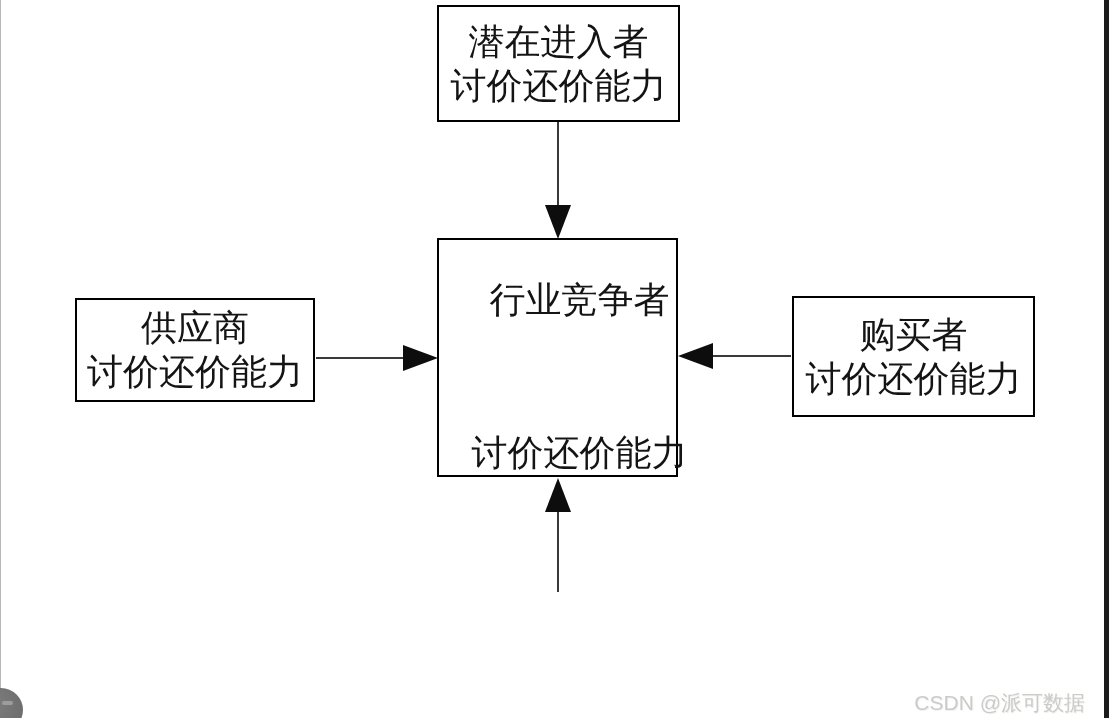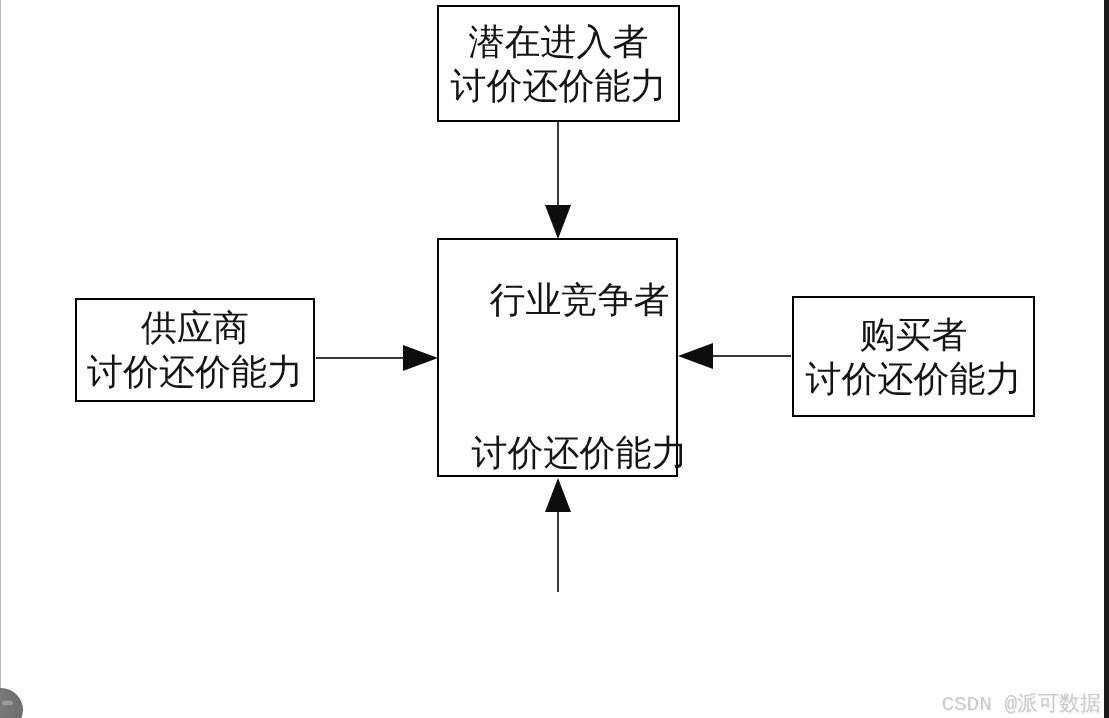--- a/index.html
+++ b/index.html
@@ -42,22 +42,22 @@
   #node-left   { left: 75px;  top: 298px; width: 240px; height: 104px; }
   #node-right  { left: 792px; top: 296px; width: 243px; height: 121px; }
   #node-bottom { left: 437px; top: 593px; width: 241px; height: 117px; }
   .arrows-layer {
     position: absolute; left: 0; top: 0;
     width: 1109px; height: 718px;
     pointer-events: none;
   }
   .watermark {
     position: absolute;
-    right: 8px; bottom: 1px;
-    font-family: Liberation Mono, monospace;
+    right: 24px; bottom: 1px;
+    font-family: Liberation Sans, sans-serif;
     font-size: 21px;
     color: #cbcbc9;
     text-shadow: 1px 1px 0 #f2f2f0;
     white-space: nowrap;
   }
   .corner-fab {
     position: absolute;
     left: -21px; top: 688px;
     width: 44px; height: 44px;
     border-radius: 50%;

